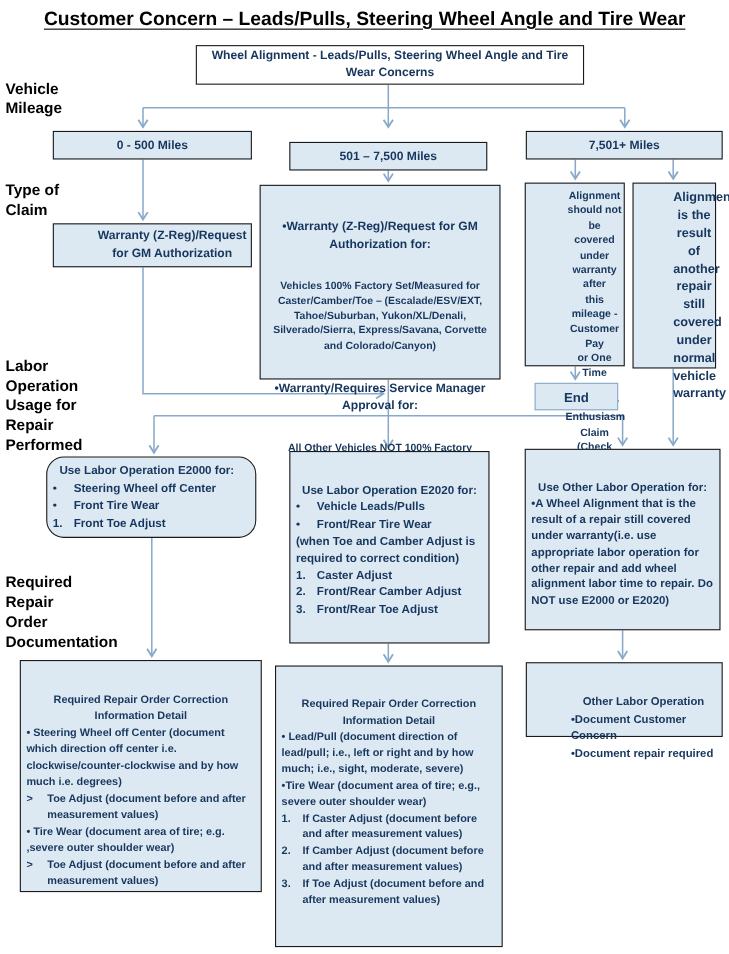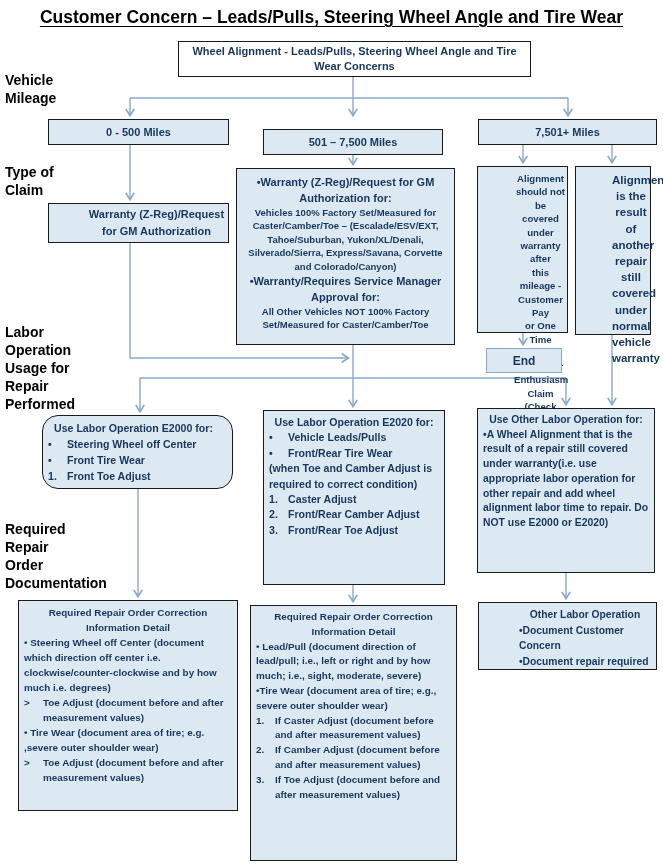--- a/index.html
+++ b/index.html
@@ -31,21 +31,21 @@
   #boxB{font-size:11.5px;line-height:16.2px;padding-top:5px;display:block;text-align:center;}
   #endbox{border:1.4px solid var(--connector);font-size:12px;}
   .listbox{padding:4px 5px;}
   #e2000{font-size:10.6px;line-height:16px;}
   #e2020{font-size:10.6px;line-height:15.4px;}
   #useother{font-size:10.4px;line-height:14.7px;}
   #doc1{font-size:9.9px;line-height:15px;}
   #doc2{font-size:9.9px;line-height:14.8px;}
   #doc3{font-size:10.3px;line-height:15.5px;}
   .row{display:block;text-align:left;}
-  .row.hdr{text-align:center;}
+  .row.hdr{text-align:center;margin-top:24px;}
   .row.hdr-left{padding-left:6px;}
   .row.mrow{display:flex;}
   .row .mk{flex:0 0 19px;}
   .row .tx{flex:1;}
 </style>
 </head>
 <body>
 
 <div id="page">
 

